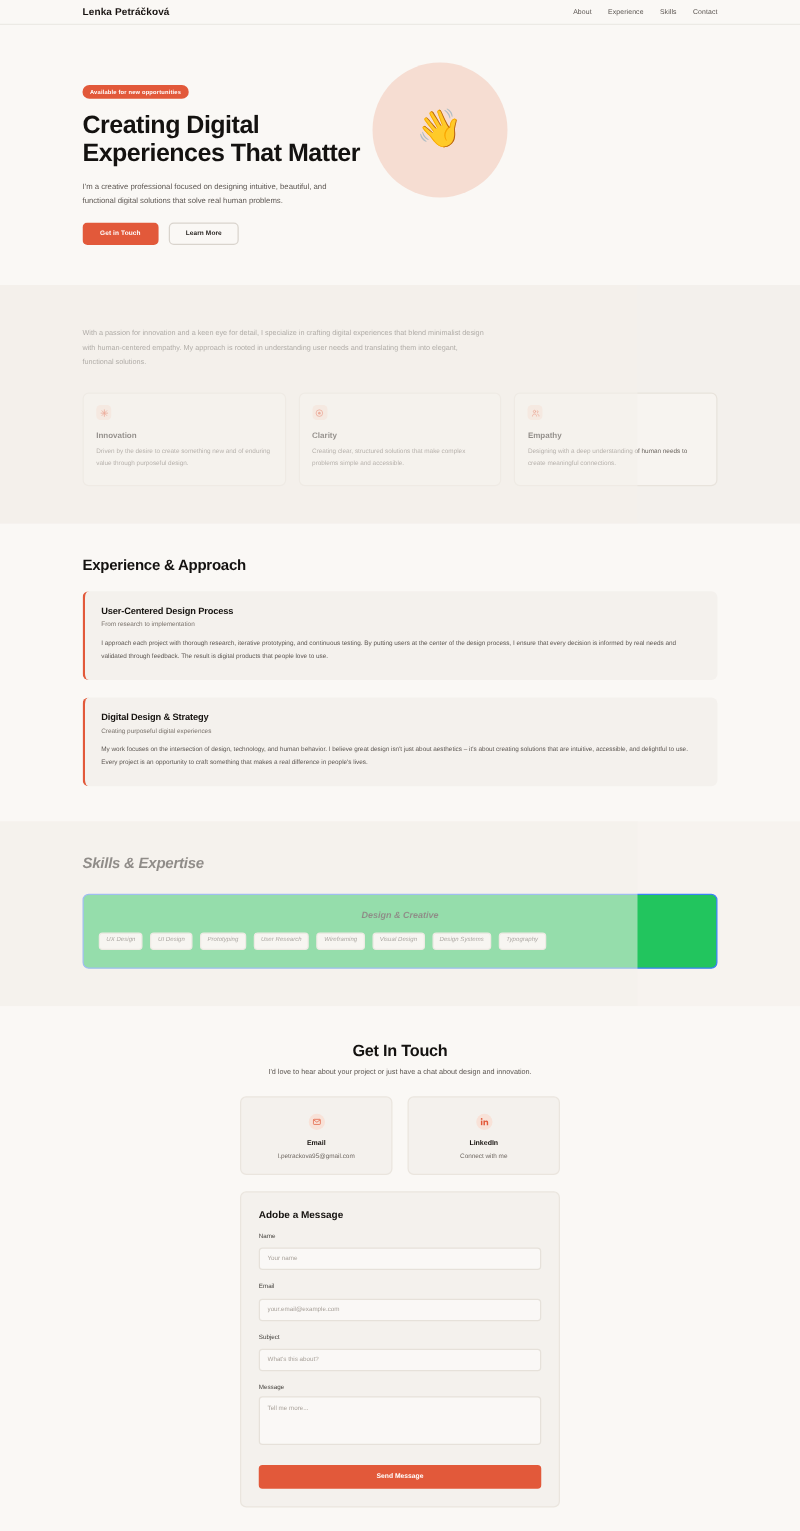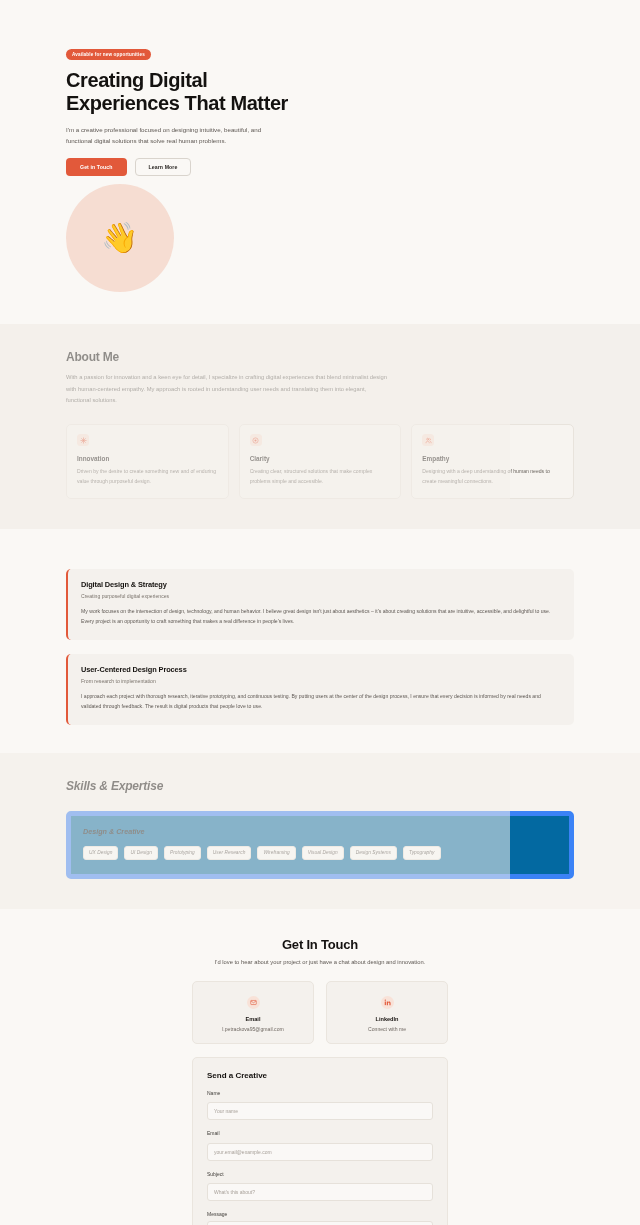--- a/index.html
+++ b/index.html
@@ -34,21 +34,21 @@
   .sec-skills { background: #f7f3ef; padding-top: 26px; padding-bottom: 30px; font-style: italic; }
   .sec-contact { background: #faf8f5; padding-top: 28px; padding-bottom: 30px; }
 
   
   .tintblock {
     position: absolute; left: 0; top: 0; bottom: 0; width: 510px;
     background: rgba(244,240,235,0.55); pointer-events: none;
   }
 
   
-  .hero-wrap { display: flex; align-items: flex-start; justify-content: flex-start; flex-direction: column; }
+  .hero-wrap { display: flex; align-items: flex-start; justify-content: flex-start; }
   .hero-left { width: 232px; padding-top: 20px; }
   .badge {
     display: inline-block; background: #e2593a; color: #fff;
     font-size: 4.6px; font-weight: 600; padding: 2.6px 6px; border-radius: 20px;
     letter-spacing: 0.15px;
   }
   .hero-title {
     font-size: 20px; line-height: 1.17; font-weight: 800; letter-spacing: -0.4px;
     color: #141210; margin-top: 9px;
   }
@@ -92,22 +92,23 @@
     background: #f4f1ed; border-radius: 5px; border-left: 2.2px solid #e2593a;
     padding: 11px 13px 13px; margin-top: 14px;
   }
   .ecard-title { font-size: 7.4px; font-weight: 800; color: #15120f; letter-spacing: -0.1px; }
   .ecard-sub { font-size: 5.1px; color: #7a736c; margin-top: 4px; }
   .ecard-body { font-size: 5.1px; line-height: 1.95; color: #5d5752; margin-top: 8px; }
 
   
   .skill-cards { display: flex; gap: 12px; margin-top: 18px; }
   .scard {
-    flex: 1; background: #0369a1; border: 5px solid #3b82f6; border-radius: 5px;
+    flex: 1; background: #22c55e; border: 1px solid #3b82f6; border-radius: 5px;
     padding: 11px 12px 14px;
+    text-align: center;
   }
   .scard-title { font-size: 7.2px; font-weight: 800; color: #15120f; }
   .tags { display: flex; flex-wrap: wrap; gap: 5px 6px; margin-top: 10px; }
   .tag {
     font-size: 4.8px; color: #4c4742; background: #fbfaf8; border: 1px solid #e7e2db;
     border-radius: 3px; padding: 3.4px 5px; letter-spacing: 0.05px; white-space: nowrap;
   }
 
   
   .contact-head { text-align: center; }
@@ -145,41 +146,49 @@
     width: 100%; margin-top: 11px; background: #e2593a; color: #fff; border: none;
     border-radius: 3px; font-family: "Liberation Sans", sans-serif;
     font-size: 5.4px; font-weight: 600; padding: 6.5px 0; cursor: pointer;
   }
 </style>
 </head>
 <body>
 
 <div class="page">
 
+  <div class="nav">
+    <div class="logo">Lenka Petráčková</div>
+    <div class="nav-links">
+      <a class="nav-link" href="#">About</a>
+      <a class="nav-link" href="#">Experience</a>
+      <a class="nav-link" href="#">Skills</a>
+      <a class="nav-link" href="#">Contact</a>
+    </div>
+  </div>
 
   <section class="sec sec-hero">
     <div class="hero-wrap">
       <div class="hero-left">
         <div class="badge">Available for new opportunities</div>
         <h1 class="hero-title">Creating Digital Experiences That Matter</h1>
         <p class="hero-sub">I'm a creative professional focused on designing intuitive, beautiful, and functional digital solutions that solve real human problems.</p>
         <div class="hero-btns">
           <button class="btn btn-primary">Get in Touch</button>
           <button class="btn btn-ghost">Learn More</button>
         </div>
       </div>
       <div class="hero-circle">
         <span class="hero-emoji">👋</span>
       </div>
     </div>
   </section>
 
   <section class="sec sec-about">
     <div class="tintblock"></div>
-    <h2 class="h2">About Me</h2>
     <p class="lead">With a passion for innovation and a keen eye for detail, I specialize in crafting digital experiences that blend minimalist design with human-centered empathy. My approach is rooted in understanding user needs and translating them into elegant, functional solutions.</p>
     <div class="about-cards">
 
       <div class="acard">
         <div class="icon-sq">
           <svg viewBox="0 0 24 24" fill="none" stroke="currentColor" stroke-width="2.2" stroke-linecap="round">
             <path d="M12 3v18M3 12h18M5.6 5.6l12.8 12.8M18.4 5.6L5.6 18.4"></path>
           </svg>
         </div>
         <div class="acard-title">Innovation</div>
@@ -206,31 +215,32 @@
           </svg>
         </div>
         <div class="acard-title">Empathy</div>
         <div class="acard-body">Designing with a deep understanding of human needs to create meaningful connections.</div>
       </div>
 
     </div>
   </section>
 
   <section class="sec sec-exp">
+    <h2 class="h2">Experience &amp; Approach</h2>
+
+    <div class="ecard">
+      <div class="ecard-title">User-Centered Design Process</div>
+      <div class="ecard-sub">From research to implementation</div>
+      <div class="ecard-body">I approach each project with thorough research, iterative prototyping, and continuous testing. By putting users at the center of the design process, I ensure that every decision is informed by real needs and validated through feedback. The result is digital products that people love to use.</div>
+    </div>
 
     <div class="ecard">
       <div class="ecard-title">Digital Design &amp; Strategy</div>
       <div class="ecard-sub">Creating purposeful digital experiences</div>
       <div class="ecard-body">My work focuses on the intersection of design, technology, and human behavior. I believe great design isn't just about aesthetics – it's about creating solutions that are intuitive, accessible, and delightful to use. Every project is an opportunity to craft something that makes a real difference in people's lives.</div>
-    </div>
-
-    <div class="ecard">
-      <div class="ecard-title">User-Centered Design Process</div>
-      <div class="ecard-sub">From research to implementation</div>
-      <div class="ecard-body">I approach each project with thorough research, iterative prototyping, and continuous testing. By putting users at the center of the design process, I ensure that every decision is informed by real needs and validated through feedback. The result is digital products that people love to use.</div>
     </div>
   </section>
 
   <section class="sec sec-skills">
     <div class="tintblock"></div>
     <h2 class="h2">Skills &amp; Expertise</h2>
     <div class="skill-cards">
 
       <div class="scard">
         <div class="scard-title">Design &amp; Creative</div>
@@ -275,21 +285,21 @@
               <circle cx="4.5" cy="4" r="2.4"></circle>
             <path d="M9.5 8.5h3.9v1.8c.7-1.2 2.1-2.1 4-2.1 3.3 0 5.1 2 5.1 5.8V21h-4v-6.3c0-1.8-.7-2.9-2.3-2.9-1.4 0-2.4 1-2.7 2v7.2h-4z"></path>
           </svg>
         </div>
         <div class="ccard-title">LinkedIn</div>
         <div class="ccard-val">Connect with me</div>
       </div>
     </div>
 
     <div class="form-card">
-      <div class="form-title">Send a Creative</div>
+      <div class="form-title">Adobe a Message</div>
 
       <div class="field">
         <label class="flabel">Name</label>
         <input class="finput" type="text" placeholder="Your name" style="">
       </div>
 
       <div class="field">
         <label class="flabel">Email</label>
         <input class="finput" type="email" placeholder="your.email@example.com" style="">
       </div>

